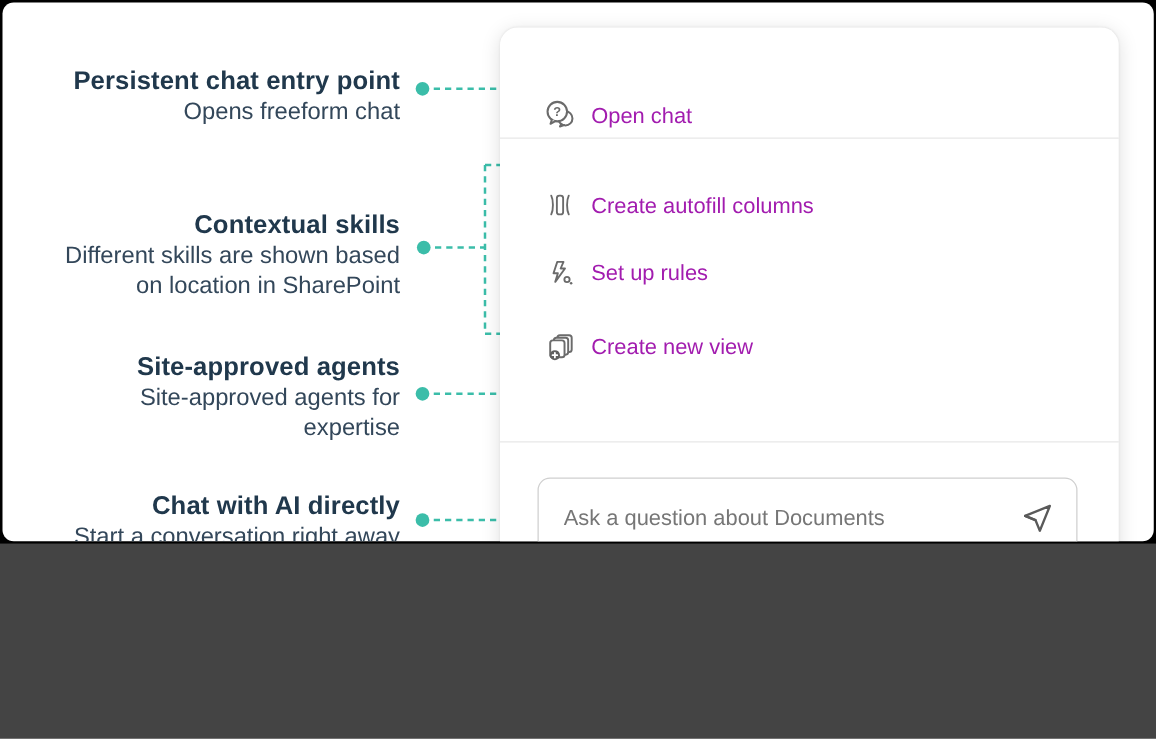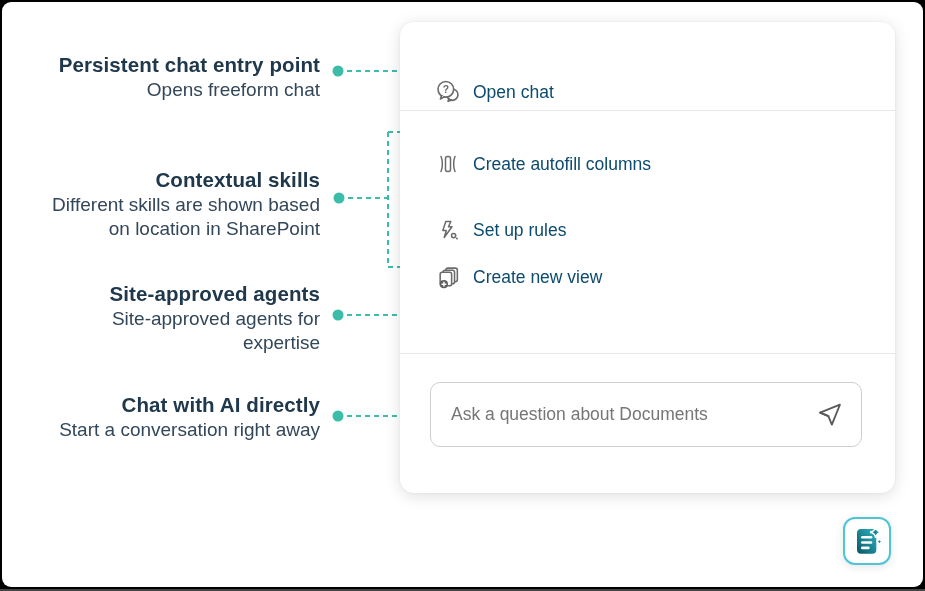--- a/index.html
+++ b/index.html
@@ -1,35 +1,35 @@
 <!DOCTYPE html>
 <html><head>
 <meta charset="utf-8">
 <style>
   html,body{margin:0;padding:0;background:#444;}
-  .stage{position:relative;width:925px;height:589px;background:#000;overflow:hidden;
+  .stage{position:relative;width:925px;height:435px;background:#000;overflow:hidden;
          font-family:"Liberation Sans","DejaVu Sans",sans-serif;}
   .canvas{position:absolute;inset:2px;background:#ffffff;border-radius:9px;overflow:hidden;}
 
   
   .note{position:absolute;right:603px;width:340px;text-align:right;}
   .note .t{font-weight:700;font-size:20.5px;line-height:27px;color:#20384c;letter-spacing:.1px;}
   .note .s{font-size:19px;line-height:24px;color:#33475a;}
 
   
   .connectors{position:absolute;left:0;top:0;pointer-events:none;}
   .connectors line{stroke:#3bbda9;stroke-width:2;stroke-dasharray:5 4;}
   .connectors circle{fill:#3bbda9;}
 
   
   .panel{position:absolute;left:398px;top:20px;width:495px;height:471px;background:#fff;
          border-radius:14px;box-shadow:0 3px 16px rgba(0,0,0,.13),0 0 2px rgba(0,0,0,.08);}
   .divider{position:absolute;left:0;width:100%;height:0;border-top:1px solid #e7e7e7;}
   .menu-row{position:absolute;left:35px;height:32px;display:flex;align-items:center;gap:12px;cursor:pointer;}
-  .menu-row .lbl{font-size:17.5px;color:#0c4a6e;white-space:nowrap;}
+  .menu-row .lbl{font-size:17.5px;color:#a21caf;white-space:nowrap;}
   .mi{width:26px;height:26px;flex:0 0 26px;display:flex;align-items:center;justify-content:center;}
   .mi svg{stroke:#6b6b6b;fill:none;stroke-width:1.5;stroke-linecap:round;stroke-linejoin:round;}
 
   
   .ask{position:absolute;left:30px;top:360px;width:432px;height:65px;border:1.5px solid #cfcfcf;
        border-radius:10px;background:#fff;display:flex;align-items:center;box-sizing:border-box;padding:0 16px 0 18px;}
   .ask input{flex:1;border:none;outline:none;font-size:17.5px;color:#3b82f6;background:transparent;
              font-family:inherit;}
   .ask input::placeholder{color:#767676;opacity:1;}
   .send{width:30px;height:30px;display:flex;align-items:center;justify-content:center;cursor:pointer;background:none;border:none;padding:0;}
@@ -103,21 +103,21 @@
         <span class="mi">
           <svg width="24" height="24" viewBox="0 0 24 24">
             <path d="M5 4.5 C6.8 8 6.8 16 5 19.5"></path>
             <rect x="9.5" y="4.5" width="5" height="15" rx="2"></rect>
             <path d="M19 4.5 C17.2 8 17.2 16 19 19.5"></path>
           </svg>
         </span>
         <span class="lbl">Create autofill columns</span>
       </div>
 
-      <div class="menu-row" style="top:192px">
+      <div class="menu-row" style="top:180px">
         <span class="mi">
           <svg width="24" height="24" viewBox="0 0 24 24">
             <path d="M9.8 3.5 L14.8 3.5 L12.5 8.8 L16 8.8 L8.2 19.5 L10.3 12.6 L6.8 12.6 Z"></path>
             <circle cx="17.6" cy="17.6" r="2.1"></circle>
             <circle cx="20.9" cy="20.6" r="1" fill="#6b6b6b" stroke="none"></circle>
           </svg>
         </span>
         <span class="lbl">Set up rules</span>
       </div>
 

